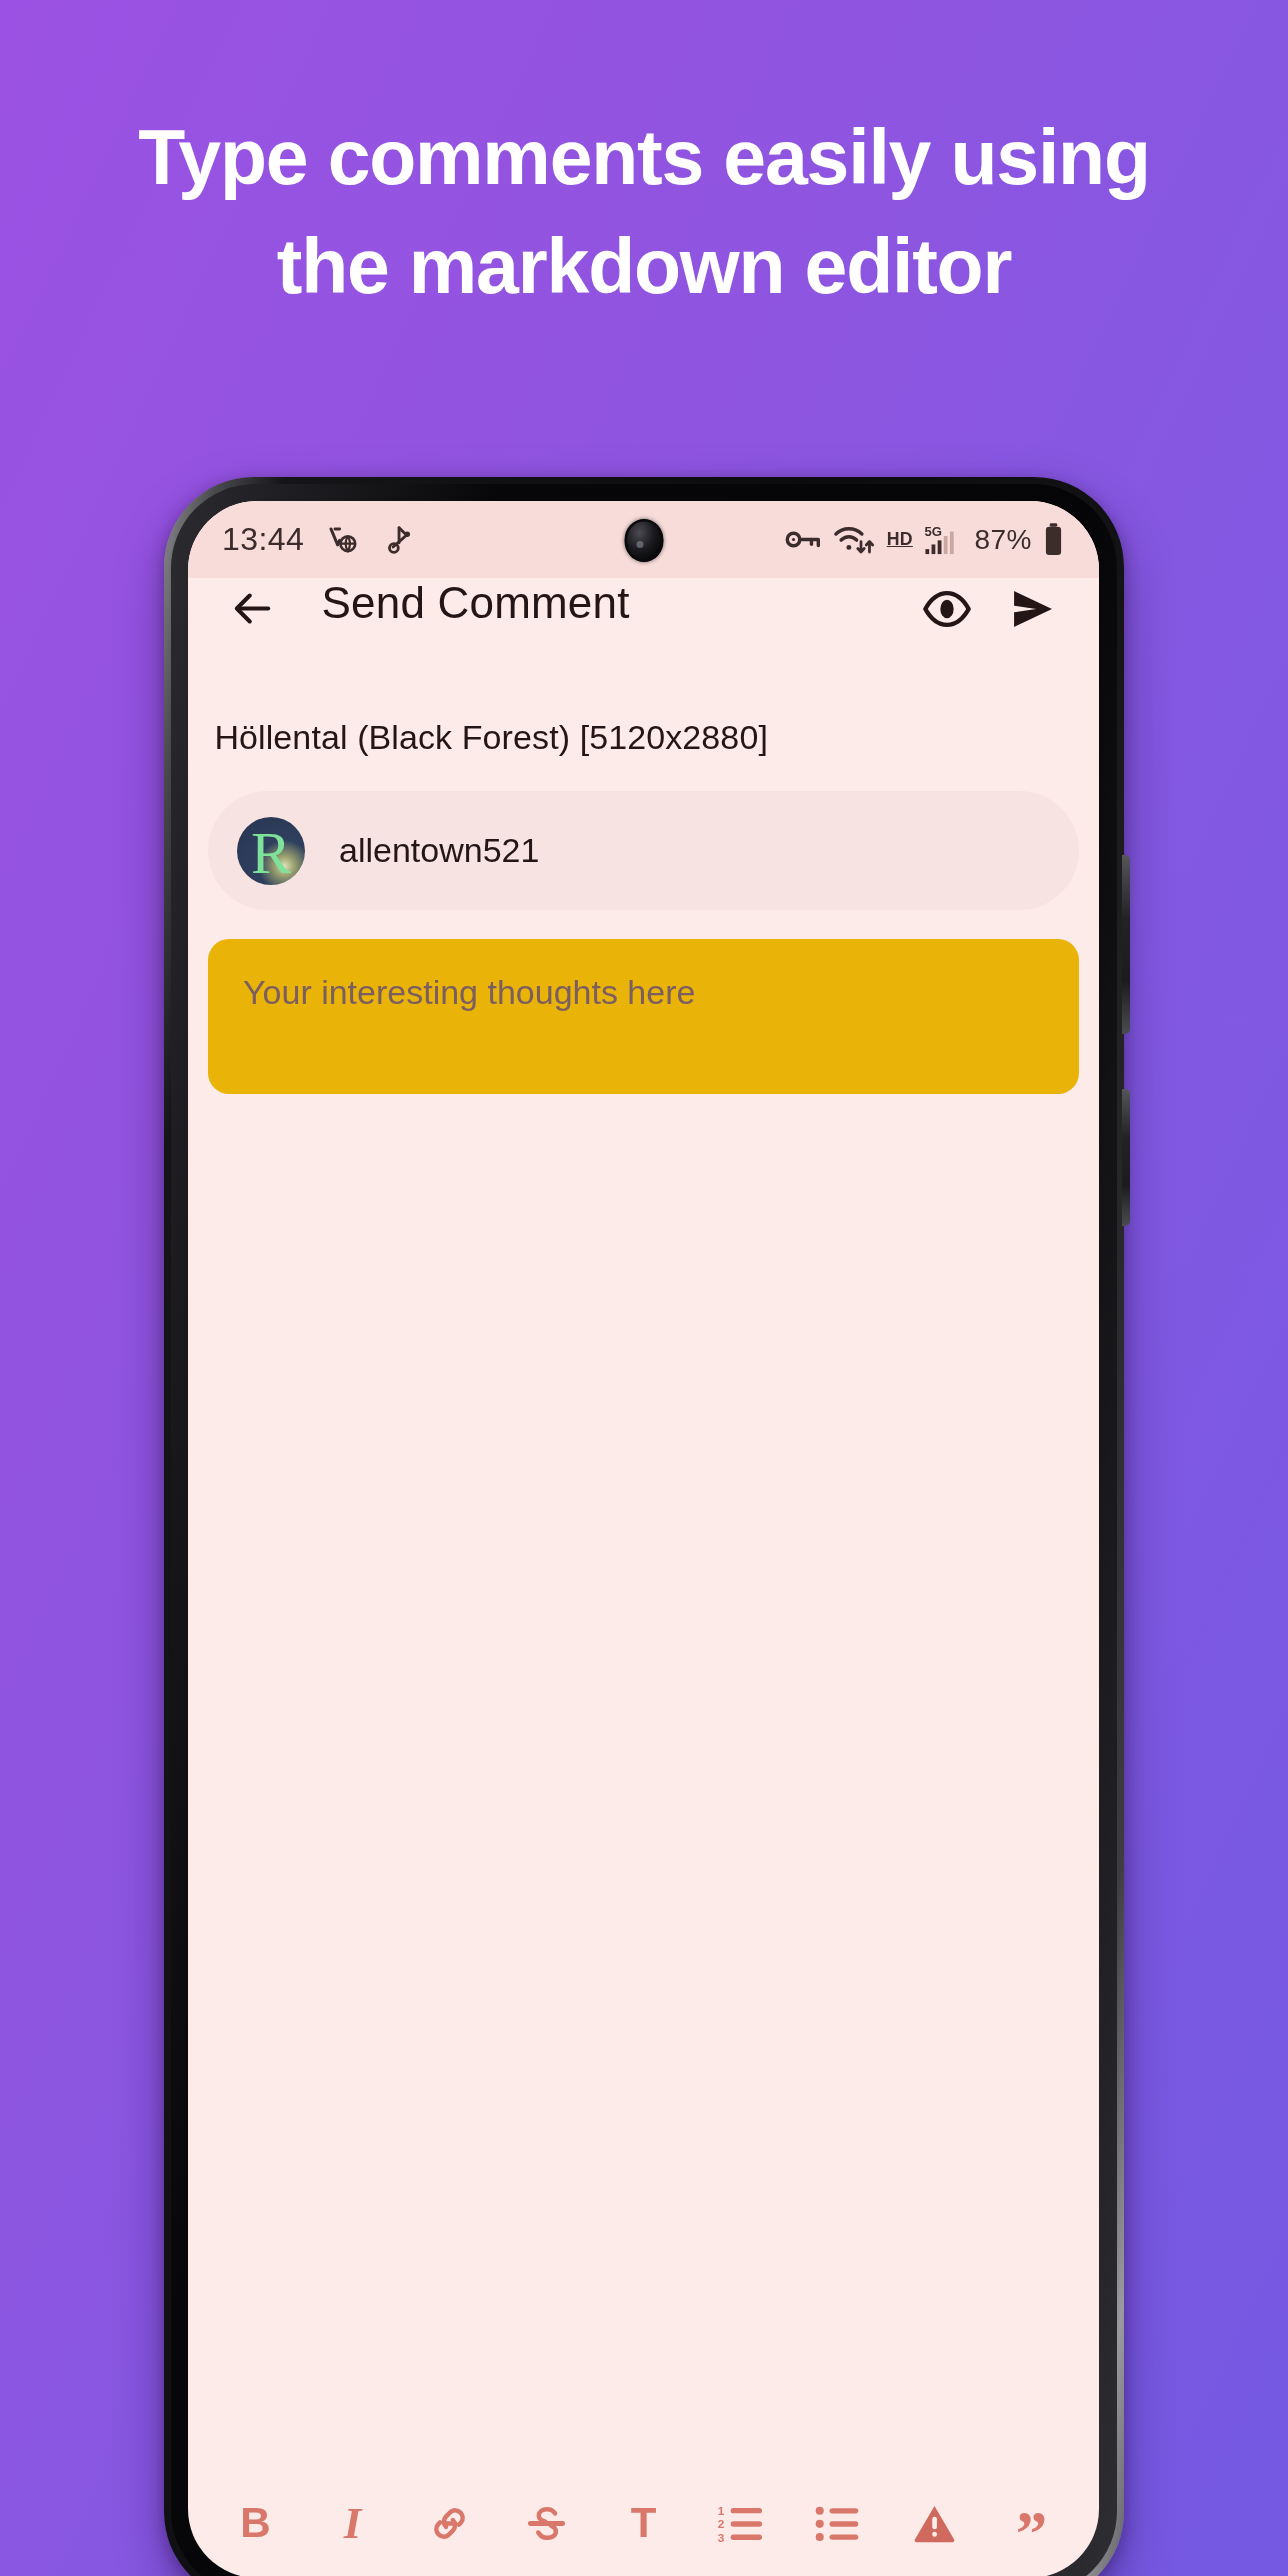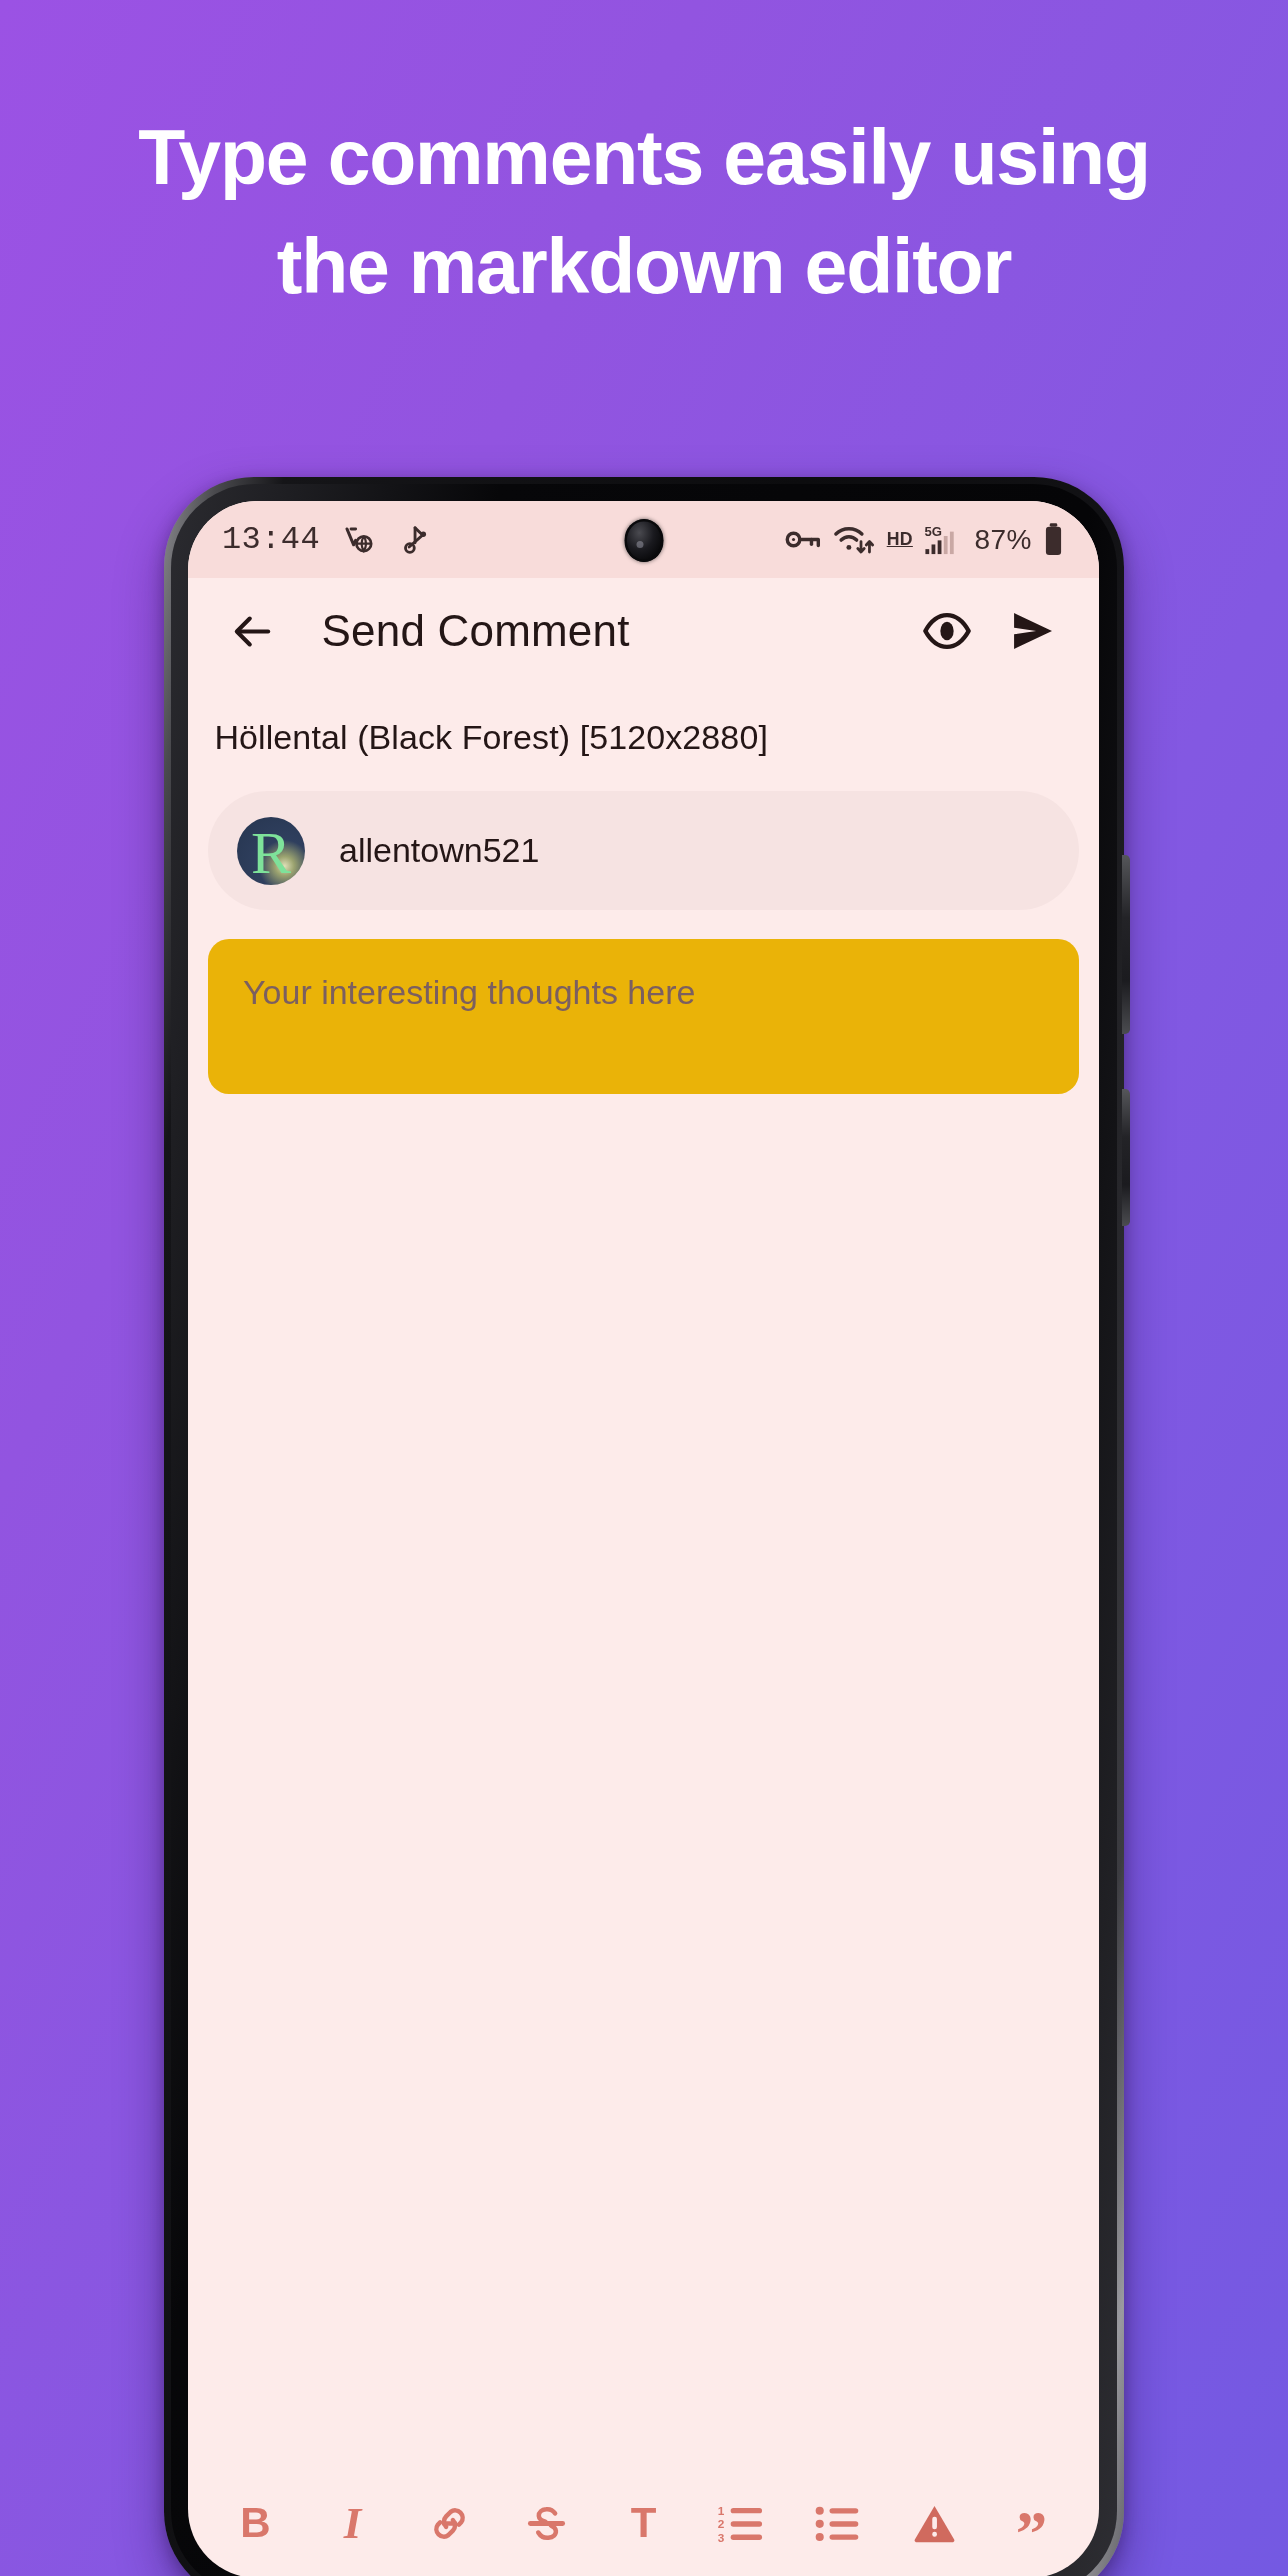--- a/index.html
+++ b/index.html
@@ -93,21 +93,20 @@
     background: #f8dcda;
     display: flex;
     align-items: center;
     padding: 0 35px 0 34px;
     color: #3a2b2b;
   }
   .status-left {
     display: flex;
     align-items: center;
     gap: 22px;
-    font-family: Liberation Mono, monospace;
   }
   .status-time {
     font-size: 32px;
     font-weight: 400;
     letter-spacing: 0.4px;
     color: #3c2c2c;
   }
   .status-right {
     margin-left: auto;
     display: flex;
@@ -150,21 +149,20 @@
     height: 7.2px;
     border-radius: 50%;
     background: rgba(210,210,225,0.35);
   }
 
   
   .app-bar {
     flex: none;
     height: 106px;
     display: flex;
-    align-items: center;
     padding: 0 37px 0 34px;
     gap: 24px;
   }
   .appbar-title {
     font-size: 44px;
     color: #241616;
     font-weight: 400;
     letter-spacing: 0.2px;
     margin-left: 14.5px;
   }

